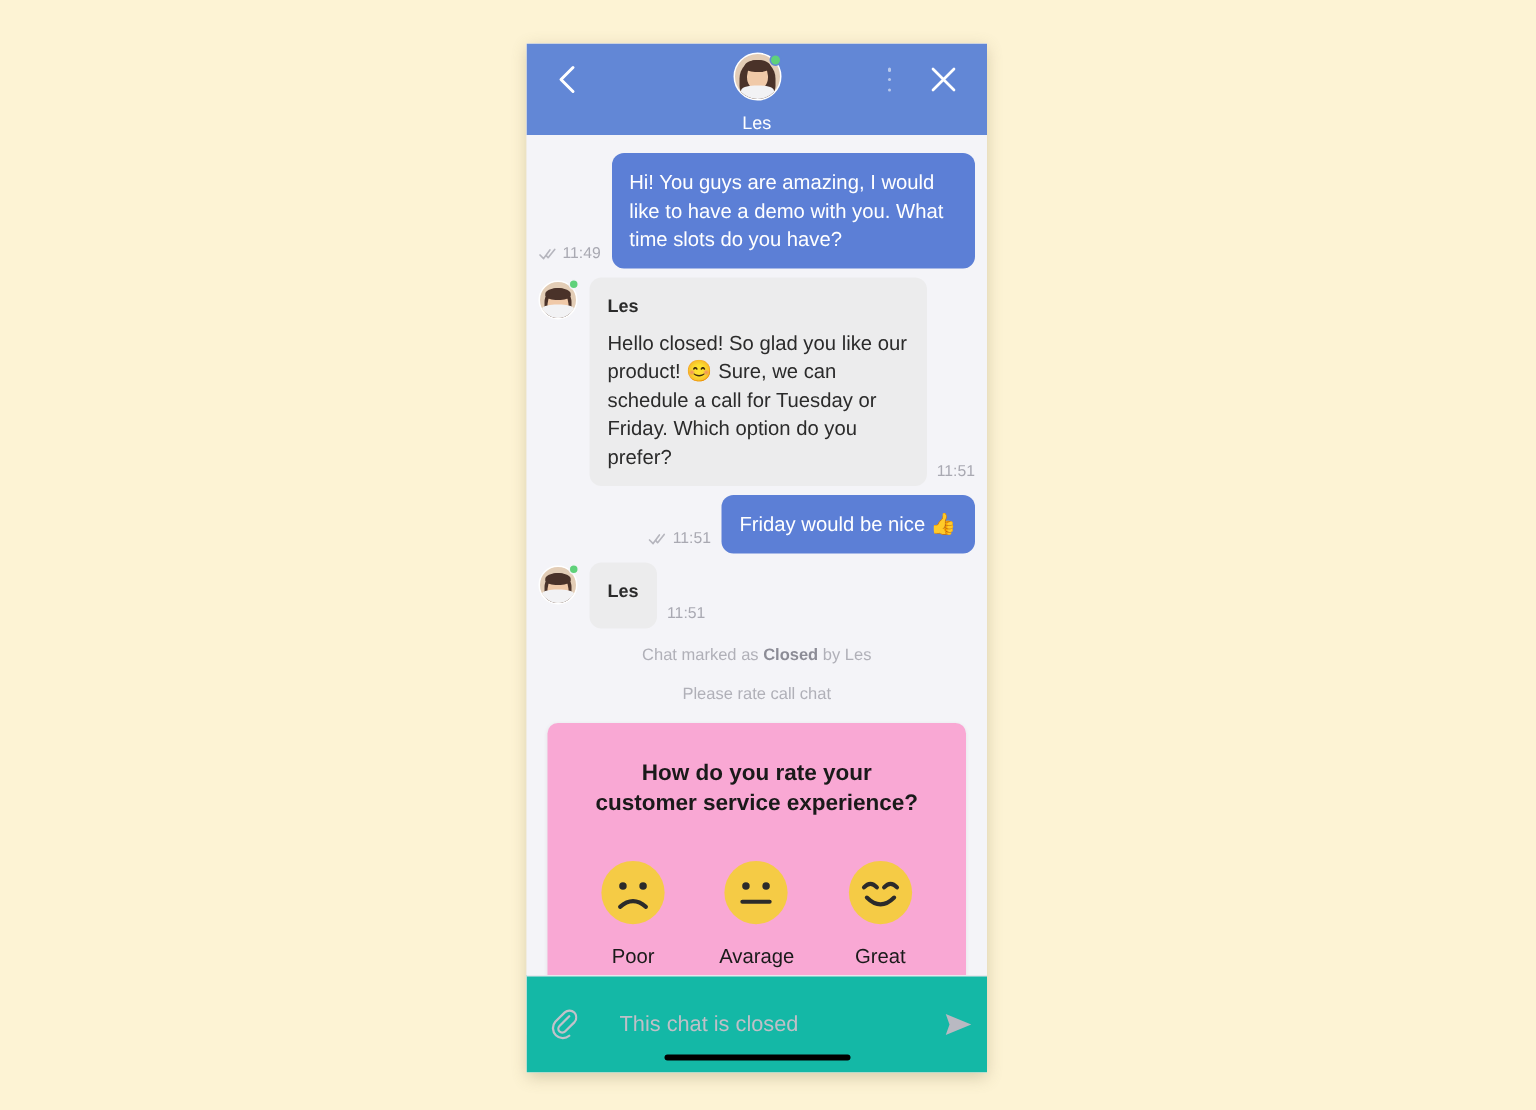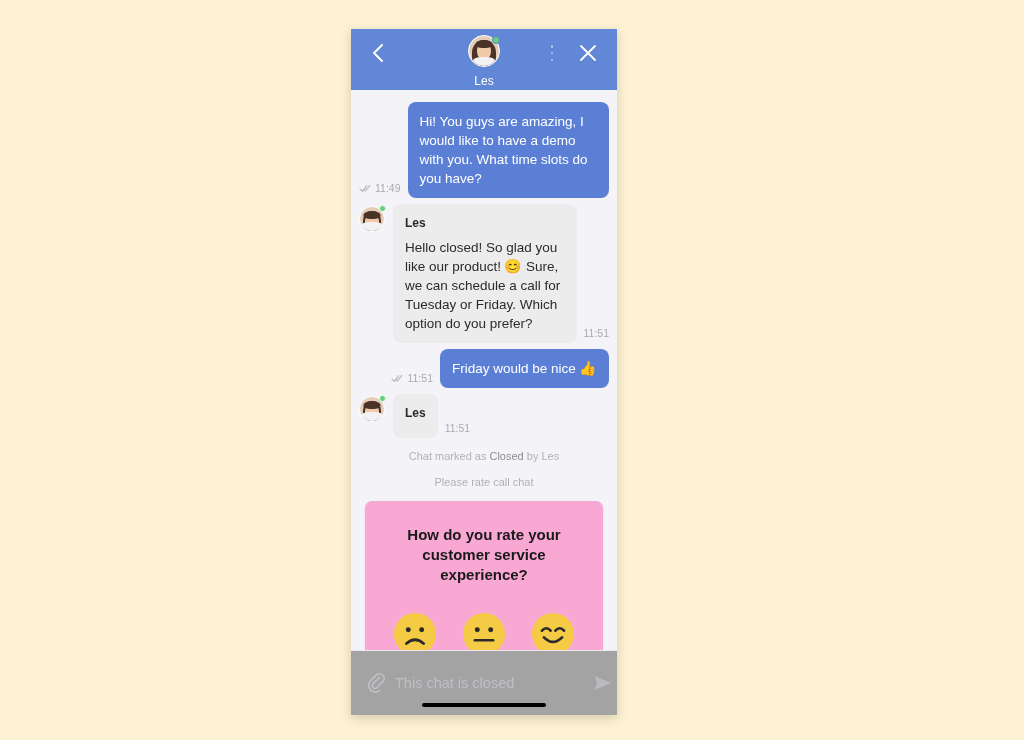--- a/index.html
+++ b/index.html
@@ -10,21 +10,21 @@
     background: #fdf3d4;
     font-family: "Liberation Sans", sans-serif;
     overflow: hidden;
   }
 
   
   #phone-frame {
     position: absolute;
     left: 351px;
     top: 29px;
-    width: 266px;
+    width: 307px;
     height: 686px;
     background: #f4f4f8;
     overflow: hidden;
     box-shadow: 0 3px 10px rgba(120,110,70,0.30);
   }
 
   
   #chat-header {
     position: relative;
     height: 61px;
@@ -214,21 +214,21 @@
   .emoji { font-size: 14px; }
 
   
   .system-note {
     text-align: center;
     font-size: 11px;
     color: #b0b0b8;
     margin: 10px 0 0 0;
     line-height: 16px;
   }
-  .system-note b { color: #8c8c96; font-weight: normal; margin-top: 40px; }
+  .system-note b { color: #8c8c96; font-weight: bold; margin-top: 40px; }
   #rate-note { margin-top: 10px; margin-bottom: 11px; }
 
   
   #rating-card {
     margin: 0 6px;
     background: #f9a8d4;
     border-radius: 7px;
     padding: 24px 16px 22px 16px;
     box-shadow: 0 1px 3px rgba(0,0,0,0.07);
   }
@@ -290,25 +290,26 @@
     color: #a8a8b2;
     font-weight: bold;
   }
 
   
   #composer {
     position: absolute;
     left: 0; right: 0;
     bottom: 0;
     height: 65px;
-    background: #a3a3a3;
+    background: #14b8a6;
     border-top: 1px solid #e8e8ee;
     display: flex;
     align-items: center;
     padding: 0 16px;
+    gap: 18px;
   }
   #attach-icon { width: 18px; height: 22px; flex: none; cursor: pointer; }
   #composer-input {
     flex: 1;
     border: none;
     outline: none;
     background: transparent;
     font-family: "Liberation Sans", sans-serif;
     font-size: 14.5px;
     color: #3a3a3a;

